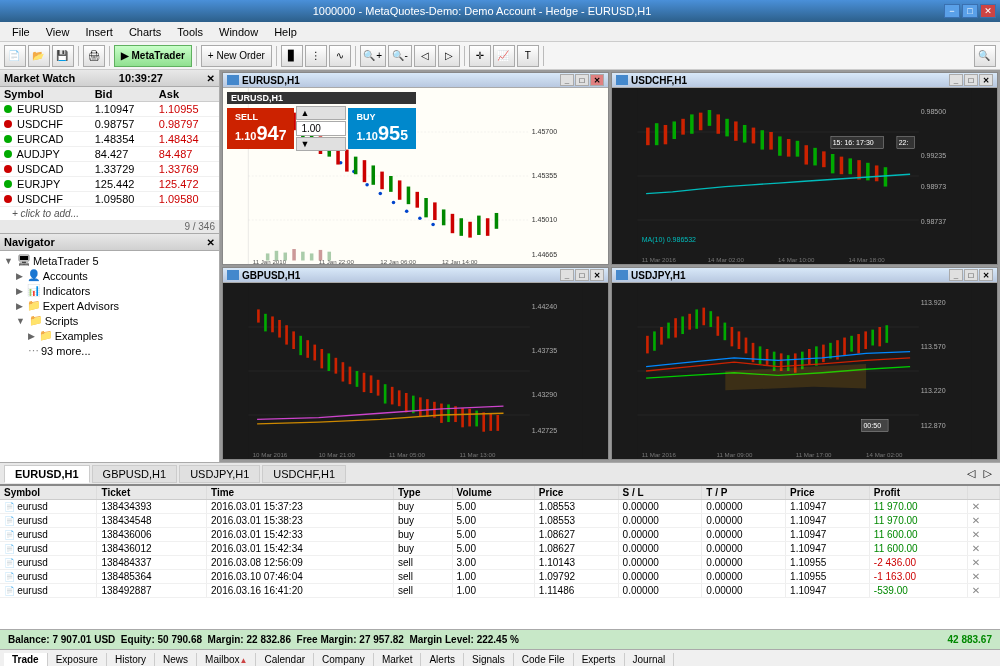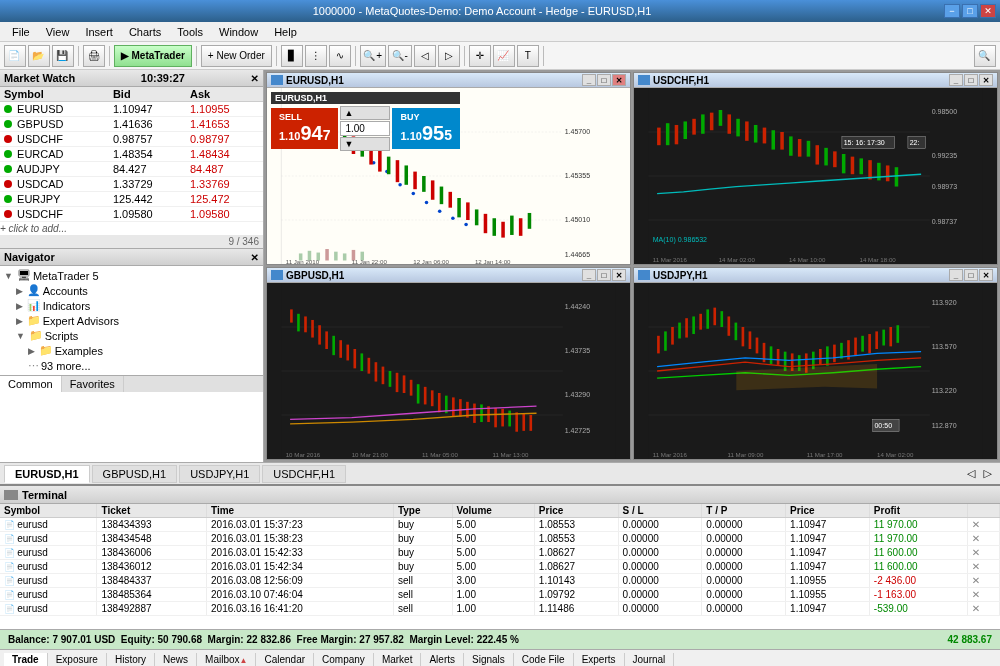--- a/index.html
+++ b/index.html
@@ -15,36 +15,36 @@
     .menu-bar { background: #f0f0f0; height: 20px; display: flex; align-items: center; padding: 0 4px; border-bottom: 1px solid #ccc; font-size: 11px; }
     .menu-item { padding: 2px 8px; cursor: pointer; }
 
     
     .toolbar { background: #f5f5f5; height: 28px; display: flex; align-items: center; padding: 0 4px; border-bottom: 1px solid #ccc; gap: 2px; }
     .tb-btn { height: 22px; min-width: 22px; background: linear-gradient(to bottom, #ffffff, #e0e0e0); border: 1px solid #aaa; display: flex; align-items: center; justify-content: center; cursor: pointer; padding: 0 3px; font-size: 10px; }
     .tb-separator { width: 1px; height: 20px; background: #bbb; margin: 0 2px; }
     .tb-btn-green { background: linear-gradient(to bottom, #c8ffc8, #90e090); border-color: #60b060; }
 
     
-    .left-panel { width: 264px; display: flex; flex-direction: column; border-right: 1px solid #aaa; background: white; }
+    .left-panel { width: 220px; display: flex; flex-direction: column; border-right: 1px solid #aaa; background: white; }
 
     
     .market-watch { flex: 0 0 auto; border-bottom: 1px solid #aaa; }
     .panel-header { background: linear-gradient(to bottom, #e8e8e8, #d0d0d0); padding: 2px 4px; border-bottom: 1px solid #aaa; display: flex; justify-content: space-between; align-items: center; font-weight: bold; font-size: 11px; }
     .panel-close { cursor: pointer; font-size: 10px; }
     .mw-table { width: 100%; border-collapse: collapse; font-size: 11px; }
     .mw-table th { background: #e8e8e8; border-bottom: 1px solid #ccc; padding: 1px 4px; text-align: left; }
     .mw-table td { padding: 1px 4px; border-bottom: 1px solid #f0f0f0; }
     .bid-col { color: #000; }
     .ask-col { color: #cc0000; }
     .symbol-dot { display: inline-block; width: 8px; height: 8px; border-radius: 50%; margin-right: 2px; }
     .dot-green { background: #00aa00; }
     .dot-red { background: #cc0000; }
     .mw-footer { background: #e8e8e8; padding: 1px 4px; font-size: 10px; color: #666; text-align: right; }
-    .add-symbol { color: #555; padding: 1px 0; font-style: italic; font-size: 10px; }
+    .add-symbol { color: #555; padding: 1px 12px; font-style: italic; font-size: 10px; }
 
     
     .mw-tabs { display: flex; background: #e8e8e8; border-bottom: 1px solid #aaa; }
     .mw-tab { padding: 2px 8px; cursor: pointer; border-right: 1px solid #ccc; font-size: 11px; }
     .mw-tab.active { background: white; border-bottom: 1px solid white; font-weight: bold; }
 
     
     .navigator { flex: 1; overflow: hidden; }
     .nav-tree { font-size: 11px; padding: 2px; }
     .nav-item { padding: 1px 2px; cursor: pointer; display: flex; align-items: center; gap: 2px; }
@@ -181,28 +181,20 @@
             <tr>
       <td>
         <span class="symbol-dot dot-green"></span>
         EURUSD
       </td>
       <td class="bid-col">1.10947</td>
       <td class="ask-col">1.10955</td>
     </tr>
             <tr>
       <td>
-        <span class="symbol-dot dot-green"></span>
-        GBPUSD
-      </td>
-      <td class="bid-col">1.41636</td>
-      <td class="ask-col">1.41653</td>
-    </tr>
-            <tr>
-      <td>
         <span class="symbol-dot dot-red"></span>
         USDCHF
       </td>
       <td class="bid-col">0.98757</td>
       <td class="ask-col">0.98797</td>
     </tr>
             <tr>
       <td>
         <span class="symbol-dot dot-green"></span>
         EURCAD
@@ -282,24 +274,20 @@
         </div>
         <div class="nav-item nav-indent2">
           <span class="arrow-collapse">▶</span>
           <span style="color:#f0c040;">📁</span>
           <span>Examples</span>
         </div>
         <div class="nav-item nav-indent2">
           <span style="color:#888;">⋯</span>
           <span>93 more...</span>
         </div>
-      </div>
-      <div class="nav-bottom">
-        <div class="nav-btab active">Common</div>
-        <div class="nav-btab">Favorites</div>
       </div>
     </div>
   </div>
 
   <div class="charts-area">
 
     <div class="chart-window chart-eurusd">
       <div class="chart-titlebar">
         <span style="display:flex;align-items:center;gap:3px;">
           <span style="width:12px;height:10px;background:#4488cc;display:inline-block;"></span>
@@ -639,24 +627,20 @@
   <div class="chart-tab active">EURUSD,H1</div>
   <div class="chart-tab">GBPUSD,H1</div>
   <div class="chart-tab">USDJPY,H1</div>
   <div class="chart-tab">USDCHF,H1</div>
   <div style="flex:1;"></div>
   <div style="cursor:pointer;padding:0 4px;">◁</div>
   <div style="cursor:pointer;padding:0 4px;">▷</div>
 </div>
 
 <div class="terminal-area">
-  <div class="terminal-header">
-    <span style="width:14px;height:10px;background:#888;display:inline-block;margin-right:4px;"></span>
-    <span style="font-weight:bold;font-size:11px;">Terminal</span>
-  </div>
   <div class="orders-table">
     <table>
       <thead>
         <tr>
           <th>Symbol</th>
           <th>Ticket</th>
           <th>Time</th>
           <th>Type</th>
           <th>Volume</th>
           <th>Price</th>

